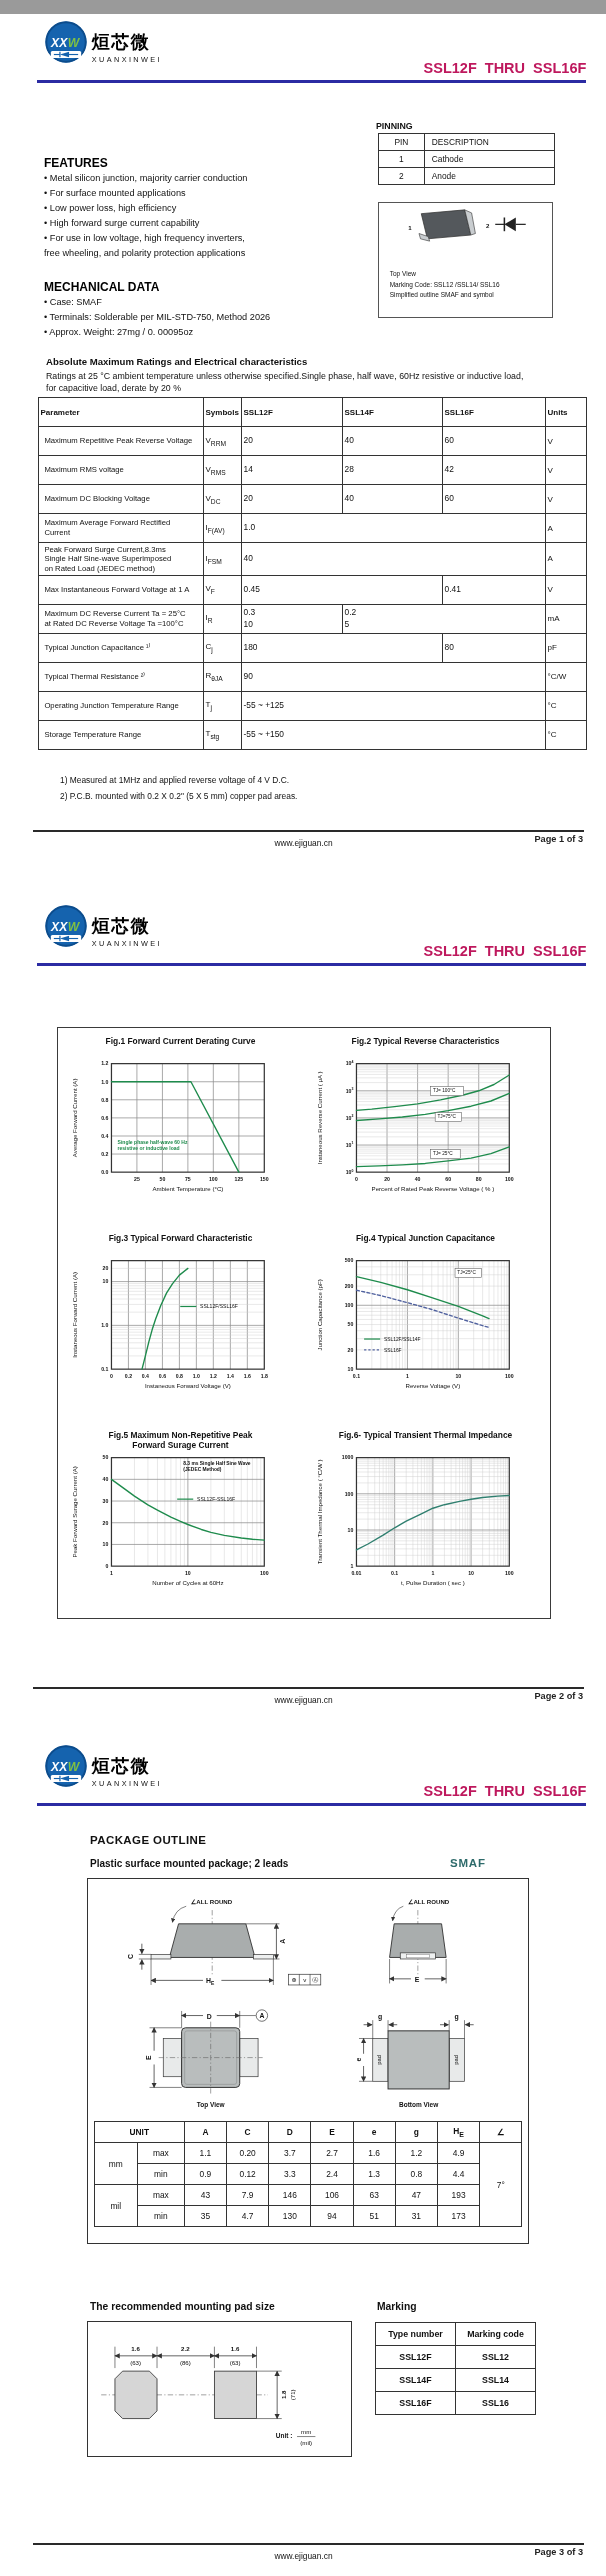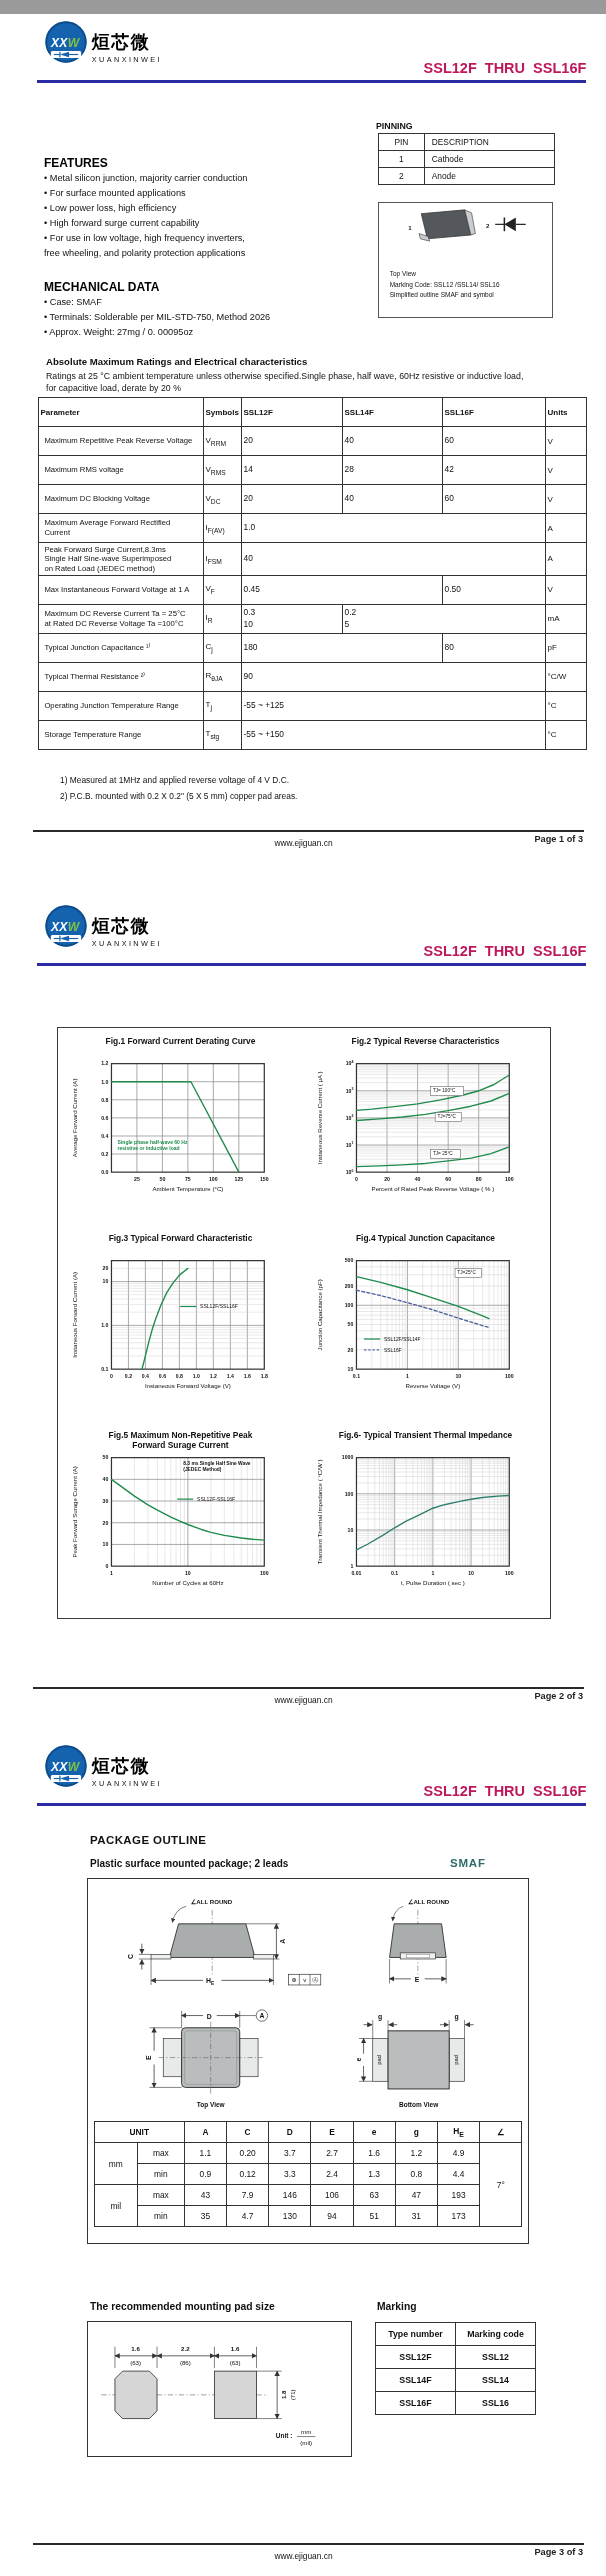--- a/index.html
+++ b/index.html
@@ -218,21 +218,21 @@
 Single Half Sine-wave Superimposed
 on Rated Load (JEDEC method)</td>
           <td class="s">I<sub>FSM</sub></td>
           <td class="v" colspan="3">40</td>
           <td class="u">A</td>
         </tr>
         <tr>
           <td class="p">Max Instantaneous Forward Voltage at 1 A</td>
           <td class="s">V<sub>F</sub></td>
           <td class="v" colspan="2">0.45</td>
-          <td class="v" colspan="1">0.50</td>
+          <td class="v" colspan="1">0.41</td>
           <td class="u">V</td>
         </tr>
         <tr>
           <td class="p">Maximum DC Reverse Current    Ta = 25°C
 at Rated DC Reverse Voltage    Ta =100°C</td>
           <td class="s">I<sub>R</sub></td>
           <td class="v" colspan="1">0.3
 10</td>
           <td class="v" colspan="2">0.2
 5</td>

